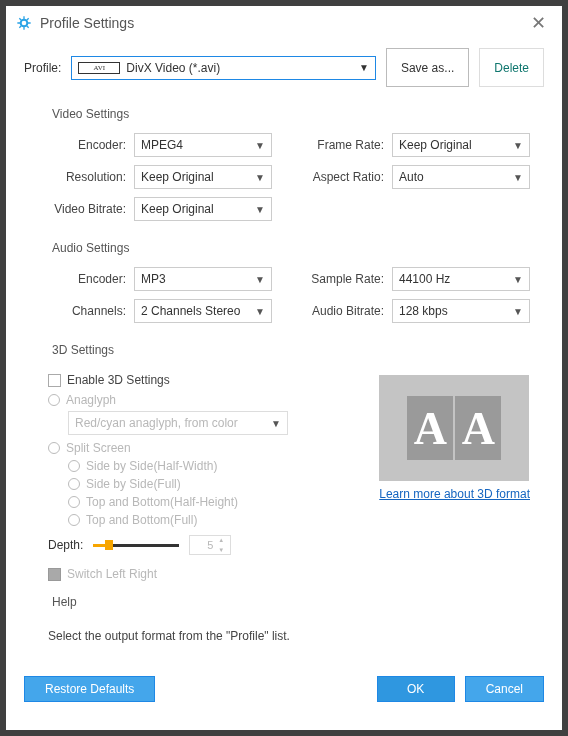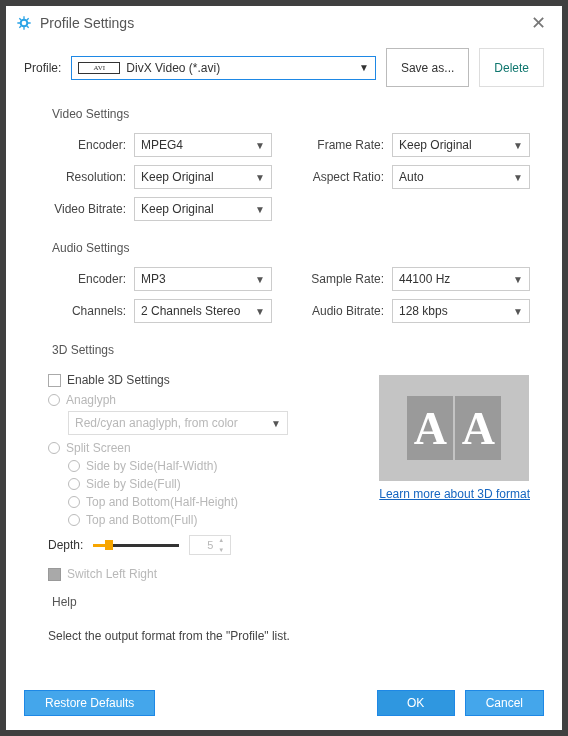--- a/index.html
+++ b/index.html
@@ -50,21 +50,21 @@
   .slider .track { position:absolute; top:5px; left:0; right:0; height:3px; background:#333; }
   .slider .fill { position:absolute; top:5px; left:0; width:18%; height:3px; background:#f7a500; }
   .slider .thumb { position:absolute; top:1px; left:14%; width:8px; height:10px; background:#f7a500; }
   .numbox { width:42px; height:20px; border:1px solid #ddd; display:flex; align-items:center; justify-content:center; font-size:11px; color:#b8b8b8; position:relative; }
   .numbox .spin { position:absolute; right:2px; top:1px; bottom:1px; width:10px; display:flex; flex-direction:column; justify-content:space-between; font-size:6px; color:#bbb; }
 
   .link { color:#1565c0; text-decoration:underline; font-size:12px; cursor:pointer; text-align:right; margin-top:6px;}
 
   .help-text { font-size:12px; color:#444; margin:8px 0 0 10px; }
 
-  .footer { display:flex; align-items:center; padding:10px 18px 14px 18px; gap:10px; }
+  .footer { display:flex; align-items:center; padding:10px 18px 28px 18px; gap:10px; }
   .footer .spacer { flex:1; }
   .pbtn { height:26px; padding:0 20px; font-size:12px; border:1px solid #1e88e5; background:#2f97e0; color:#fff; cursor:pointer; }
   .pbtn.light { background:#44a6eb; }
 </style>
 </head>
 <body>
 
 <div class="window">
 
   <div class="titlebar">

